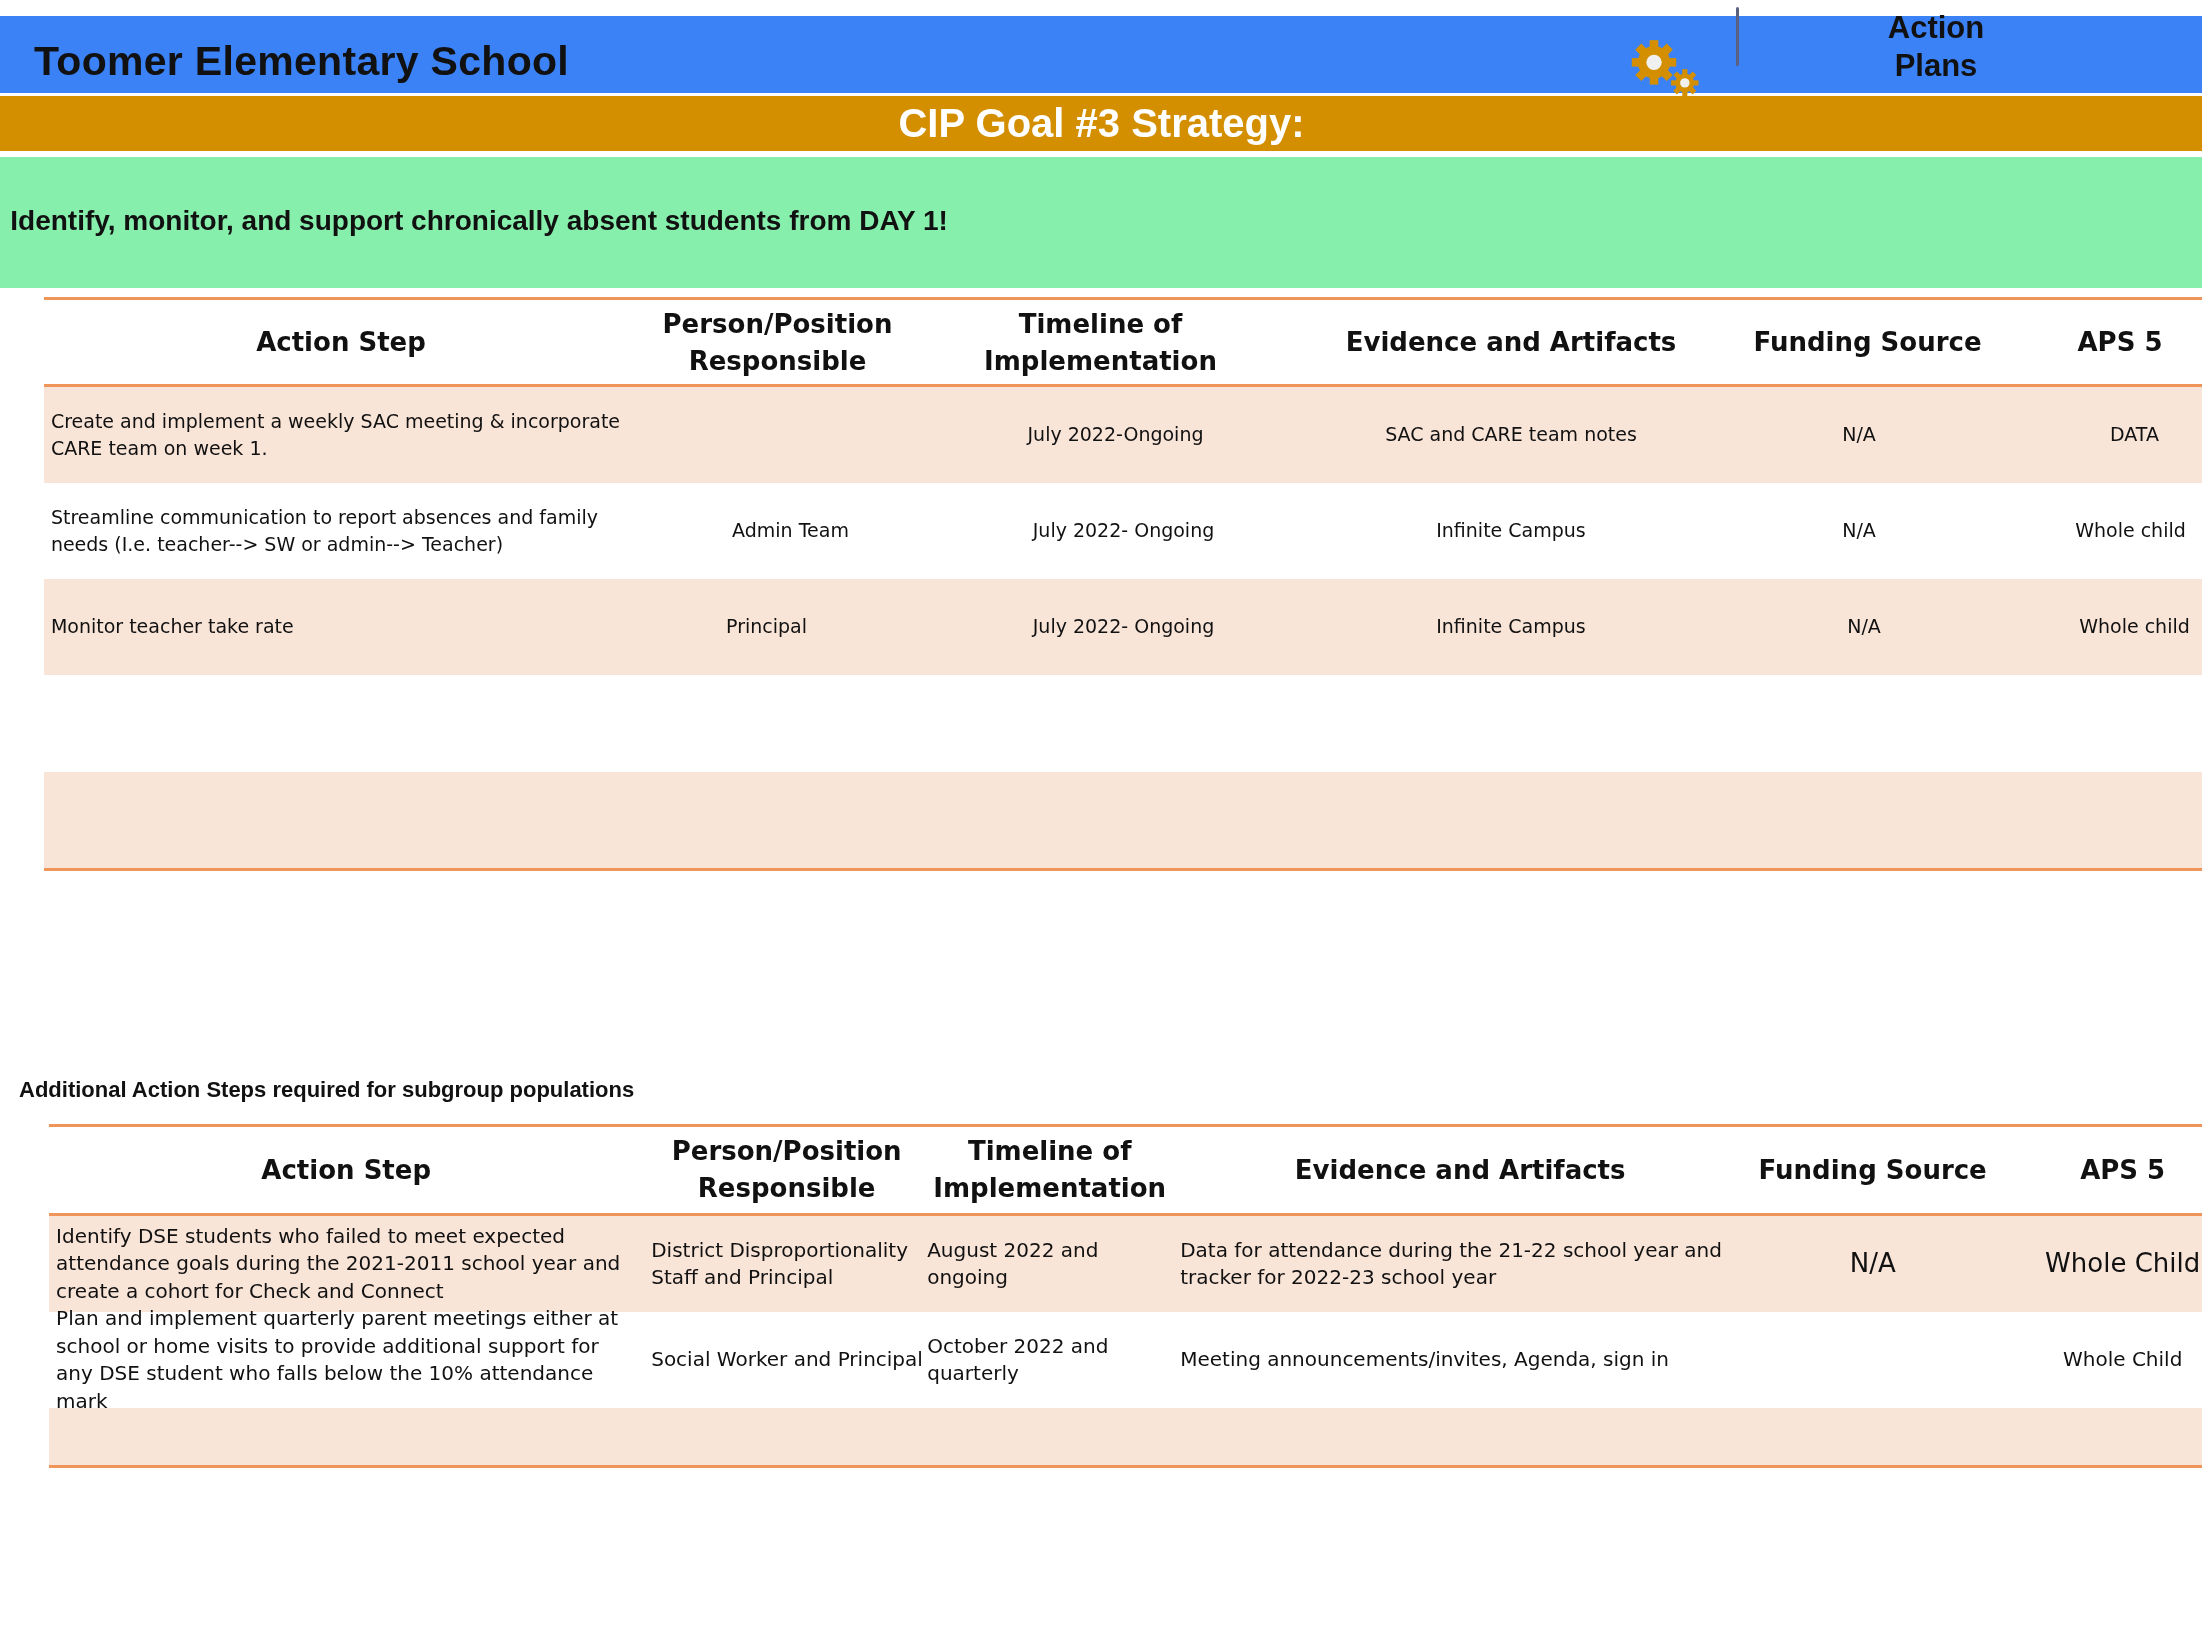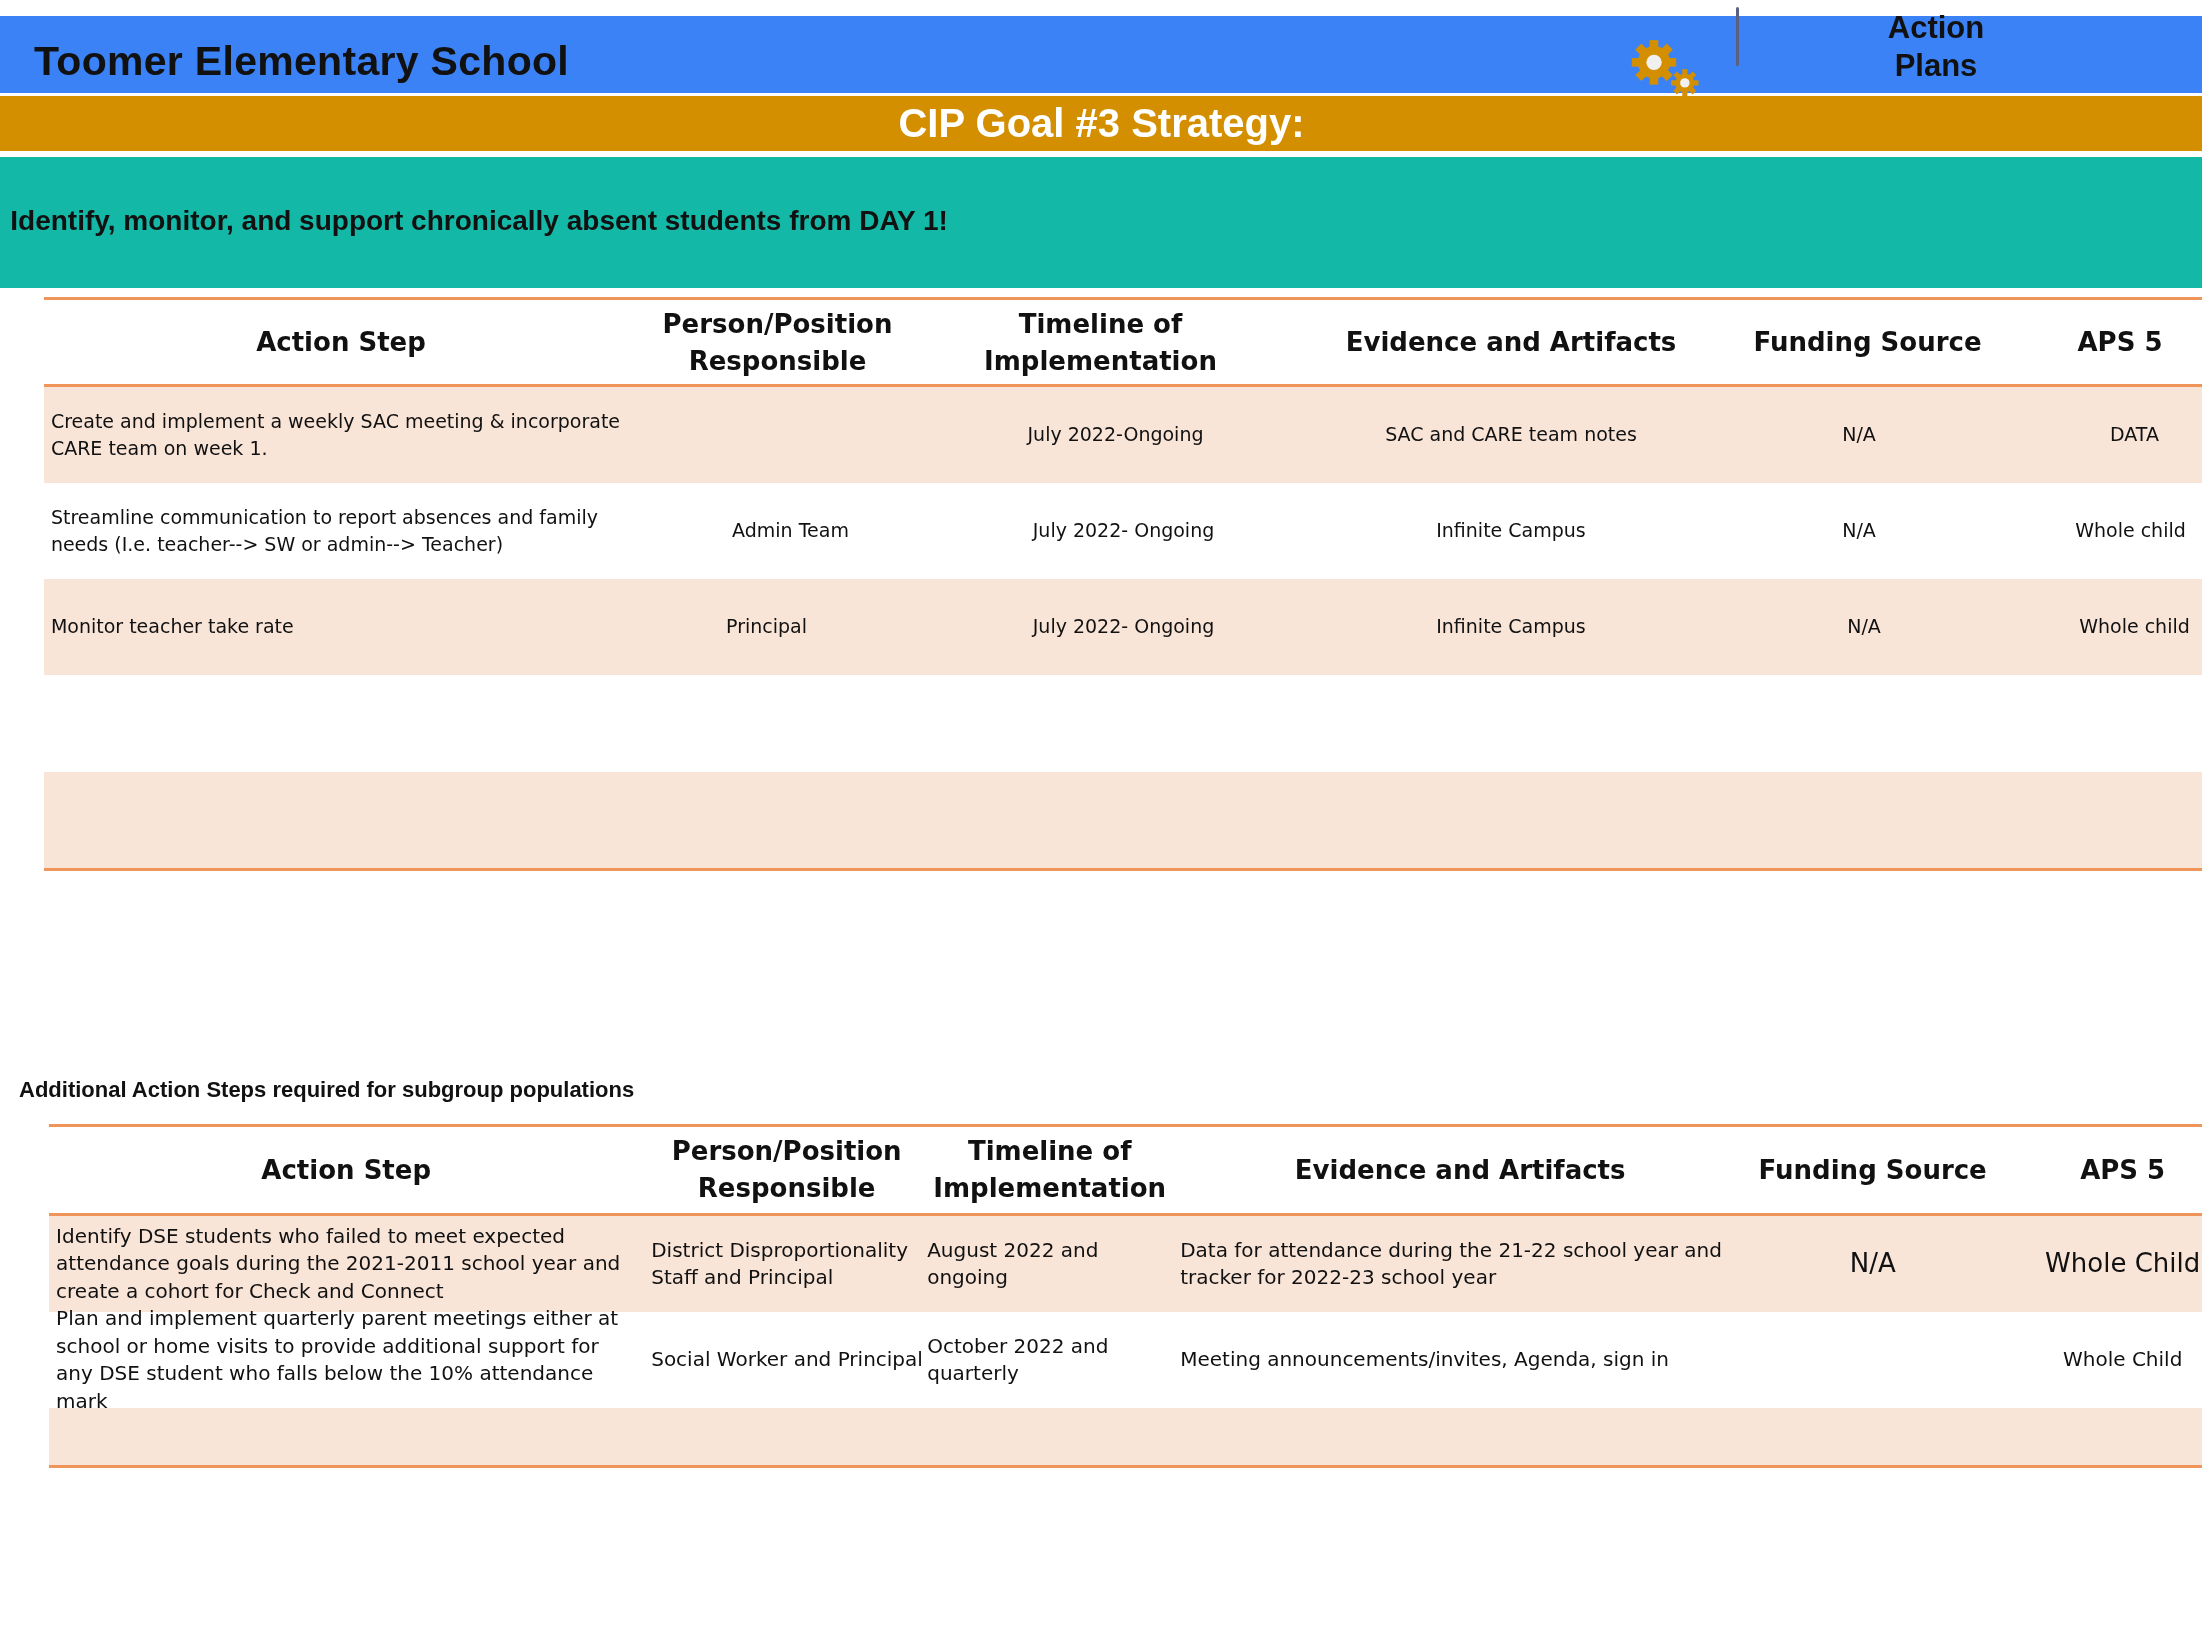--- a/index.html
+++ b/index.html
@@ -17,21 +17,21 @@
   .divider { position: absolute; left: 1736px; top: 6.9px; width: 3.4px; height: 59px; background: #5a6080; border-radius: 1.7px; }
   .action-plans {
     position: absolute; left: 1850px; top: 8.6px; width: 172px; text-align: center;
     font-size: 31px; font-weight: bold; line-height: 38px;
   }
   .goal-bar {
     position: absolute; left: 0; top: 96px; width: 2203px; height: 55px; background: #d48f00;
     color: #fff; text-align: center; font-size: 40px; font-weight: bold; line-height: 55px;
   }
   .strategy-box {
-    position: absolute; left: 0; top: 157px; width: 2203px; height: 131px; background: #14b8a6;
+    position: absolute; left: 0; top: 157px; width: 2203px; height: 131px; background: #86efac;
   }
   .strategy-text {
     position: absolute; left: 10.3px; top: 48px; font-size: 28px; font-weight: bold;
   }
   .tbl { position: absolute; left: 0; width: 2203px; font-family: "DejaVu Sans", sans-serif; margin-left: 44px; }
   .tbl .hline { position: absolute; left: 0; width: 2203px; height: 3.4px; background: #f0955a; }
   .tbl .head { position: absolute; left: 0; width: 2203px; }
   .th {
     position: absolute; text-align: center; font-weight: bold; font-size: 26px; line-height: 37px;
     display: flex; align-items: center; justify-content: center; height: 100%; top: 0;

